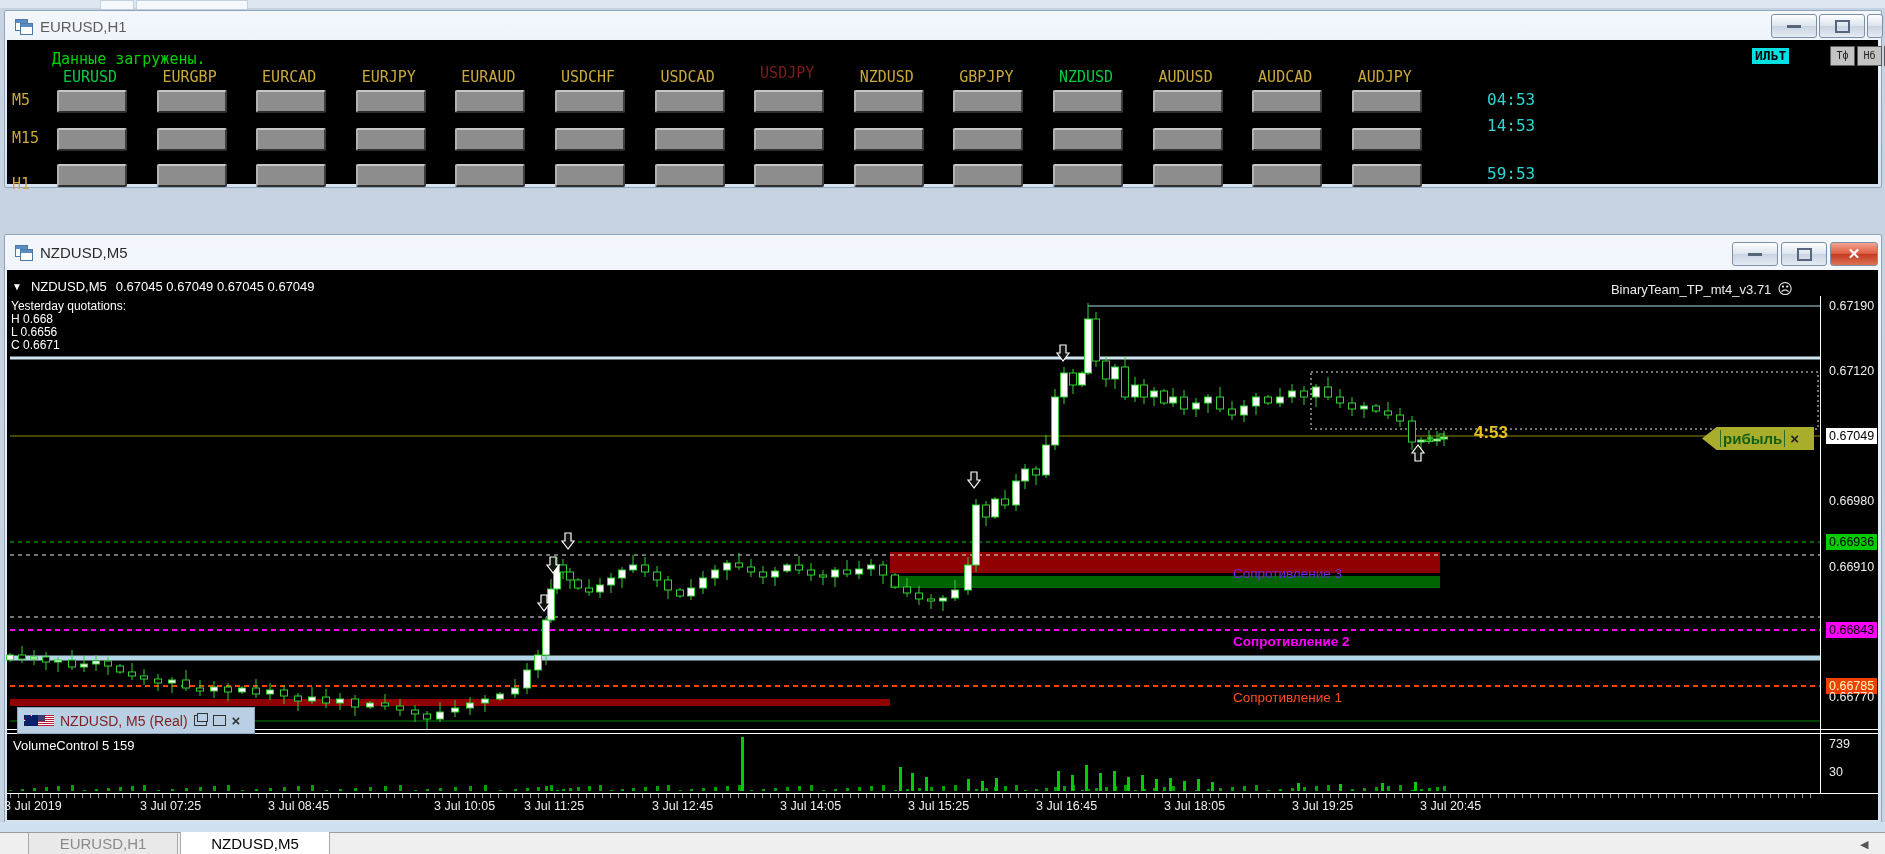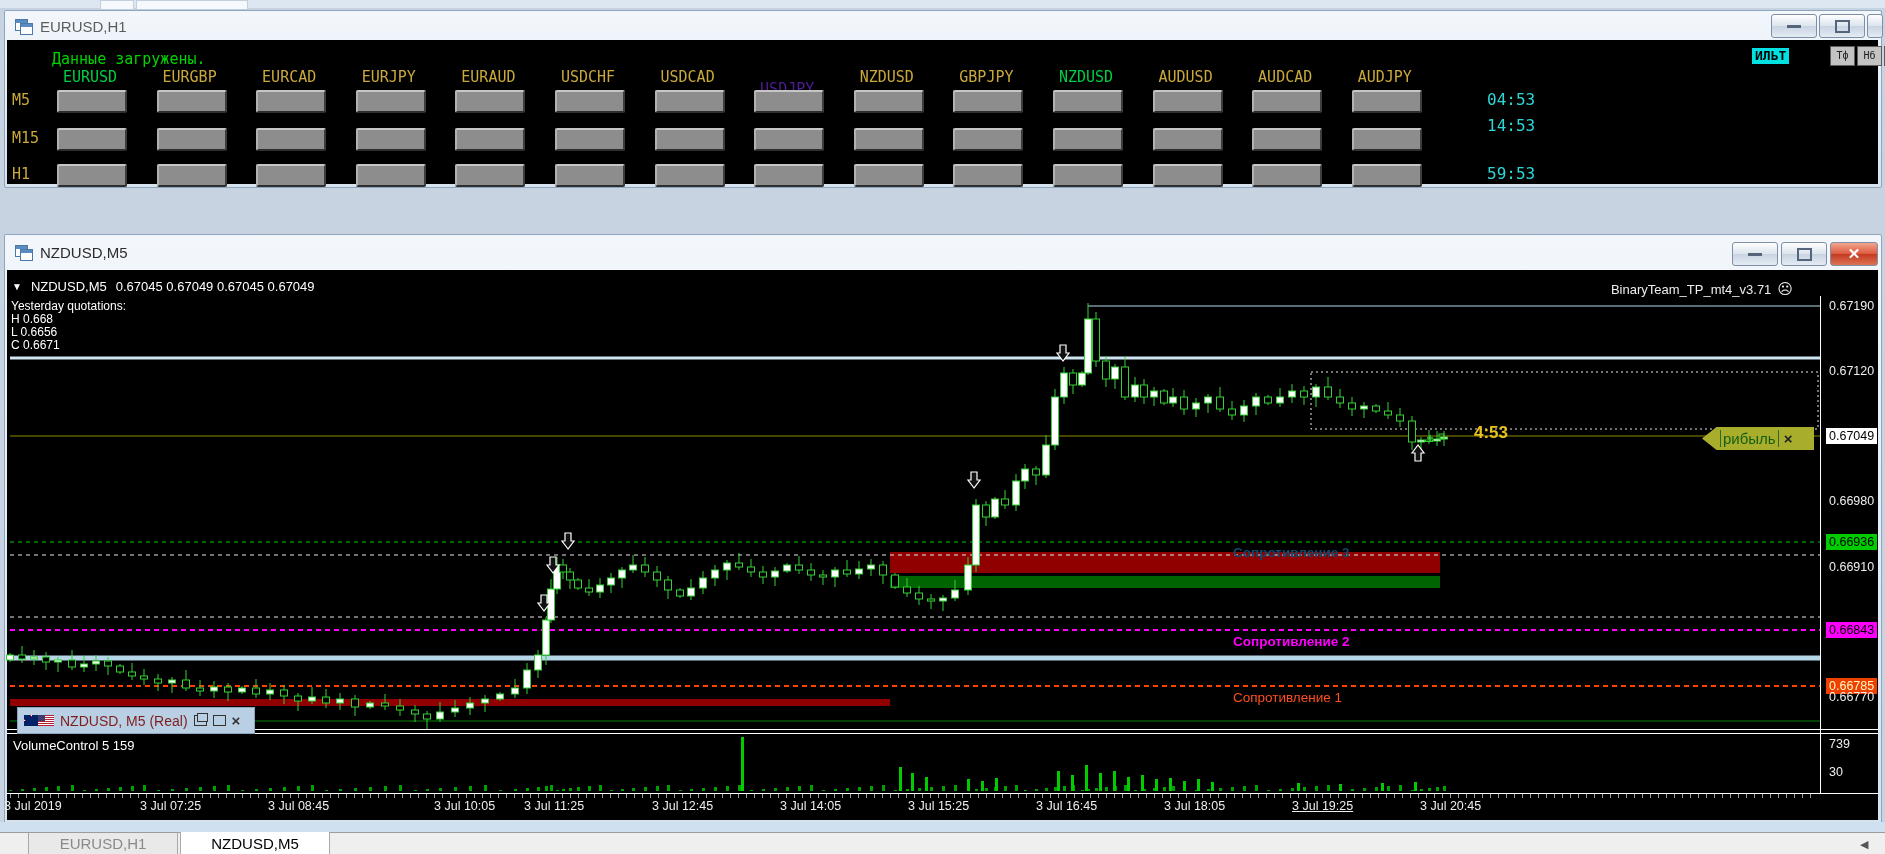--- a/index.html
+++ b/index.html
@@ -49,21 +49,21 @@
   #indicator-label{position:absolute;right:92px;top:280px;color:#eee;font-size:13px;z-index:4;
        display:flex;gap:6px;align-items:center}
   #yesterday{position:absolute;left:11px;top:300px;color:#fff;font-size:12px;line-height:13px;z-index:4}
   .price-axis-label{position:absolute;left:1826px;font-size:12.5px;color:#eee;z-index:4;
        padding:0 3px;line-height:16px;white-space:nowrap}
   .time-axis-label{position:absolute;top:799px;font-size:12.5px;color:#eee;z-index:4;white-space:nowrap}
   .res-label{position:absolute;left:1233px;font-size:13.5px;z-index:4;white-space:nowrap}
   #countdown{position:absolute;left:1474px;top:423px;color:#e8c31b;font-size:17px;font-weight:bold;z-index:4}
   #profit-badge{position:absolute;left:1702px;top:427px;width:112px;height:23px;background:#a9ad2c;
        clip-path:polygon(0 50%,13% 0,100% 0,100% 100%,13% 100%);display:flex;align-items:center;z-index:5;cursor:pointer}
-  #profit-badge .txt{margin-left:18px;color:#135f13;font-weight:normal;font-size:15px;
+  #profit-badge .txt{margin-left:18px;color:#135f13;font-weight:bold;font-size:15px;
        border-left:1px solid #2a6b2a;border-right:1px solid #2a6b2a;padding:0 2px;line-height:17px}
   #profit-badge .x{color:#222;font-weight:bold;font-size:15px;margin-left:5px;cursor:pointer}
 
   #subwindow-label{position:absolute;left:17px;top:707px;width:224px;height:25px;background:#b9cfe4;
        border:1px solid #8ea6bd;display:flex;align-items:center;gap:6px;padding:0 6px;z-index:5}
   #subwindow-label .swtitle{color:#7f1d1d;font-size:14px;white-space:nowrap}
   .flag{width:16px;height:11px;position:relative;flex:0 0 auto}
   .flag-nz{background:#012169}
   .flag-nz::before{content:"";position:absolute;left:0;top:0;width:8px;height:6px;
        background:linear-gradient(45deg,#fff 10%,#c8102e 10% 20%,#012169 20% 80%,#c8102e 80% 90%,#fff 90%)}
@@ -120,32 +120,32 @@
 <div class="blackpanel" style="left:7px;top:40px;width:1871px;height:144px"></div>
 <div id="win1-status" class="mono">Данные загружены.</div>
 <div id="pairs-row">
     <div class="pair-label mono" style="left: 40px; top: 68px; color: rgb(0, 204, 68);">EURUSD</div>
     <div class="pair-label mono" style="left: 139.6px; top: 68px; color: rgb(201, 169, 58);">EURGBP</div>
     <div class="pair-label mono" style="left: 239.2px; top: 68px; color: rgb(201, 169, 58);">EURCAD</div>
     <div class="pair-label mono" style="left: 338.8px; top: 68px; color: rgb(201, 169, 58);">EURJPY</div>
     <div class="pair-label mono" style="left: 438.4px; top: 68px; color: rgb(201, 169, 58);">EURAUD</div>
     <div class="pair-label mono" style="left: 538px; top: 68px; color: rgb(201, 169, 58);">USDCHF</div>
     <div class="pair-label mono" style="left: 637.6px; top: 68px; color: rgb(201, 169, 58);">USDCAD</div>
-    <div class="pair-label mono" style="left: 737.2px; top: 80px; color: #4c1d95;">USDJPY</div>
+    <div class="pair-label mono" style="left: 737.2px; top: 64px; color: #7f1d1d;">USDJPY</div>
     <div class="pair-label mono" style="left: 836.8px; top: 68px; color: rgb(201, 169, 58);">NZDUSD</div>
     <div class="pair-label mono" style="left: 936.4px; top: 68px; color: rgb(201, 169, 58);">GBPJPY</div>
     <div class="pair-label mono" style="left: 1036px; top: 68px; color: rgb(0, 204, 68);">NZDUSD</div>
     <div class="pair-label mono" style="left: 1135.6px; top: 68px; color: rgb(201, 169, 58);">AUDUSD</div>
     <div class="pair-label mono" style="left: 1235.2px; top: 68px; color: rgb(201, 169, 58);">AUDCAD</div>
     <div class="pair-label mono" style="left: 1334.8px; top: 68px; color: rgb(201, 169, 58);">AUDJPY</div>
   </div>
 <div id="row-labels">
     <div class="row-label mono" style="top: 91px;">M5</div>
     <div class="row-label mono" style="top: 129px;">M15</div>
-    <div class="row-label mono" style="top: 165px;">H1</div>
+    <div class="row-label mono" style="top: 175px;">H1</div>
   </div>
 <div id="metric-grid">
     <div class="metric-button" style="left: 57px; top: 90px;"></div>
     <div class="metric-button" style="left: 156.6px; top: 90px;"></div>
     <div class="metric-button" style="left: 256.2px; top: 90px;"></div>
     <div class="metric-button" style="left: 355.8px; top: 90px;"></div>
     <div class="metric-button" style="left: 455.4px; top: 90px;"></div>
     <div class="metric-button" style="left: 555px; top: 90px;"></div>
     <div class="metric-button" style="left: 654.6px; top: 90px;"></div>
     <div class="metric-button" style="left: 754.2px; top: 90px;"></div>
@@ -677,25 +677,25 @@
     <div class="time-axis-label" style="left: 4px;">3 Jul 2019</div>
     <div class="time-axis-label" style="left: 140px;">3 Jul 07:25</div>
     <div class="time-axis-label" style="left: 268px;">3 Jul 08:45</div>
     <div class="time-axis-label" style="left: 396px; margin-left: 38px;">3 Jul 10:05</div>
     <div class="time-axis-label" style="left: 524px;">3 Jul 11:25</div>
     <div class="time-axis-label" style="left: 652px;">3 Jul 12:45</div>
     <div class="time-axis-label" style="left: 780px;">3 Jul 14:05</div>
     <div class="time-axis-label" style="left: 908px;">3 Jul 15:25</div>
     <div class="time-axis-label" style="left: 1036px;">3 Jul 16:45</div>
     <div class="time-axis-label" style="left: 1164px;">3 Jul 18:05</div>
-    <div class="time-axis-label" style="left: 1292px; text-decoration: underline;">3 Jul 19:25</div>
+    <div class="time-axis-label" style="left: 1292px;">3 Jul 19:25</div>
     <div class="time-axis-label" style="left: 1420px;">3 Jul 20:45</div>
   </div>
 <div id="res-labels">
-    <div class="res-label" style="top: 545px; color: #0c4a6e; font-weight: bold;">Сопротивление 3</div>
+    <div class="res-label" style="top: 566px; color: #6d28d9;">Сопротивление 3</div>
     <div class="res-label" style="top: 634px; color: rgb(255, 0, 255); font-weight: bold;">Сопротивление 2</div>
     <div class="res-label" style="top: 690px; color: rgb(255, 79, 32);">Сопротивление 1</div>
   </div>
 <div id="countdown">4:53</div>
 <div id="profit-badge">
   <span class="txt">рибыль</span>
   <span class="x">×</span>
 </div>
 <div id="subwindow-label">
   <span class="flag flag-nz"></span>

